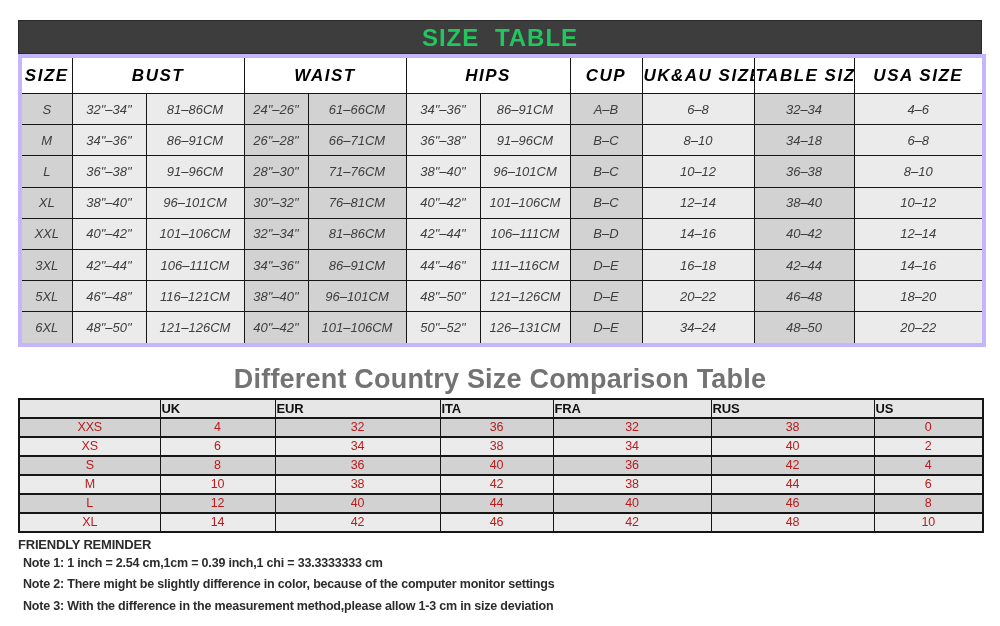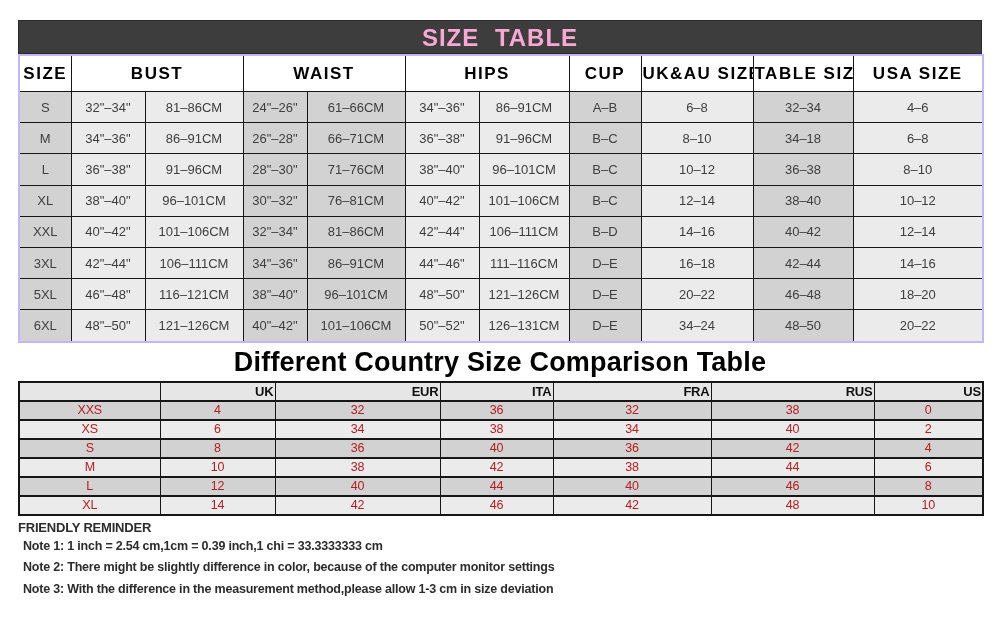--- a/index.html
+++ b/index.html
@@ -5,53 +5,53 @@
   html,body{margin:0;padding:0;}
   body{
     width:1000px;height:626px;overflow:hidden;background:#ffffff;
     font-family:"Liberation Sans",sans-serif;
     -webkit-font-smoothing:antialiased;
   }
   .wrap{padding:20px 18px 0 18px;}
 
   
   .title-bar{
-    width:964px;height:34px;line-height:34px;background:#3d3d3d;color:#f9a8d4;
+    width:964px;height:34px;line-height:34px;background:#3d3d3d;color:#22c55e;
     text-align:center;font-size:24px;font-weight:bold;letter-spacing:1px;
     word-spacing:8px;border:1px solid #2a2a2a;box-sizing:border-box;
   }
   table{border-collapse:collapse;table-layout:fixed;}
-  #sizeTable{width:964px;border:2px solid #c4b5fd;}
+  #sizeTable{width:964px;border:4px solid #c4b5fd;font-style:italic;}
   #sizeTable th{
     background:#ffffff;color:#000000;font-size:17px;font-weight:bold;
     letter-spacing:1.5px;height:33px;border:1.5px solid #161616;text-align:center;
     white-space:nowrap;overflow:hidden;
   }
   #sizeTable td{
     height:28.2px;text-align:center;vertical-align:middle;
     font-size:13px;color:#3e3e3e;border:1.5px solid #161616;
     white-space:nowrap;overflow:hidden;background:#ebebeb;
   }
   #sizeTable td:nth-child(1),
   #sizeTable td:nth-child(4),
   #sizeTable td:nth-child(5),
   #sizeTable td:nth-child(8),
   #sizeTable td:nth-child(10){background:#d2d2d2;}
 
   
   .cmp-title{
-    width:964px;text-align:center;font-size:27px;font-weight:bold;color:#000000;
-    margin:3px 0 2px 0;line-height:33px;letter-spacing:0.2px;
+    width:964px;text-align:center;font-size:27px;font-weight:bold;color:#737373;
+    margin:16px 0 2px 0;line-height:33px;letter-spacing:0.2px;
   }
   #cmpTable{width:964px;border:2px solid #161616;}
   #cmpTable th{
     background:#e6e6e6;color:#111;font-size:13px;font-weight:bold;height:15px;
     border-left:1px solid #161616;border-right:1px solid #161616;
     border-top:2px solid #161616;border-bottom:2px solid #161616;
-    text-align:right;letter-spacing:-0.2px;
+    text-align:left;letter-spacing:-0.2px;
   }
   #cmpTable td{
     height:15px;text-align:center;vertical-align:middle;font-size:12.5px;color:#b91c1c;
     border-left:1px solid #161616;border-right:1px solid #161616;
     border-top:2px solid #161616;border-bottom:2px solid #161616;
     letter-spacing:-0.2px;
   }
   #cmpTable tbody tr:nth-child(odd) td{background:#d2d2d2;}
   #cmpTable tbody tr:nth-child(even) td{background:#ebebeb;}
 

